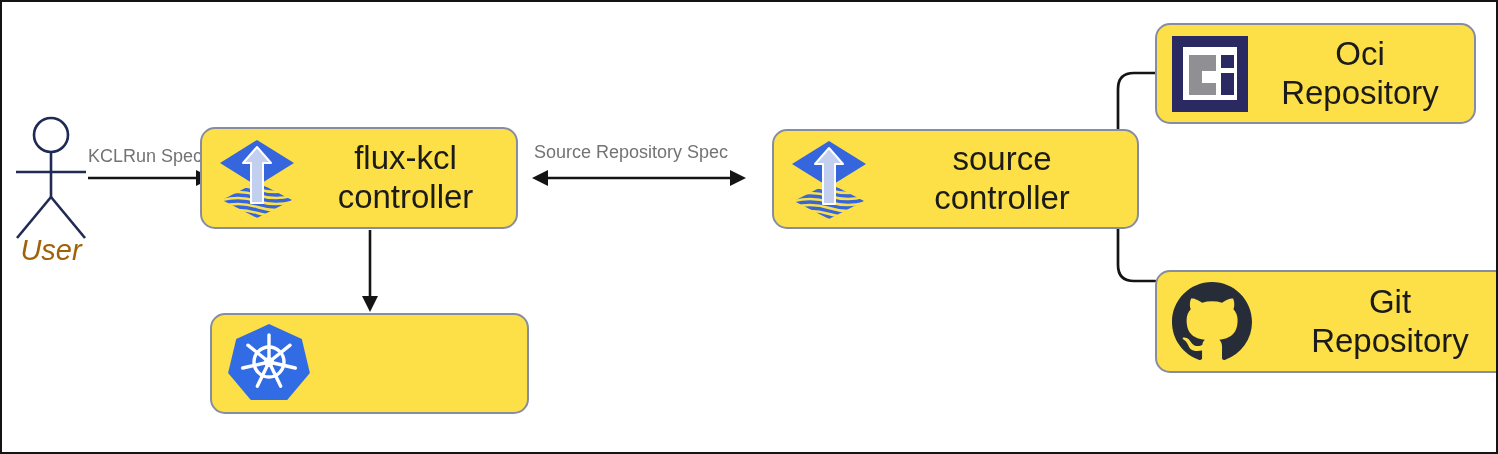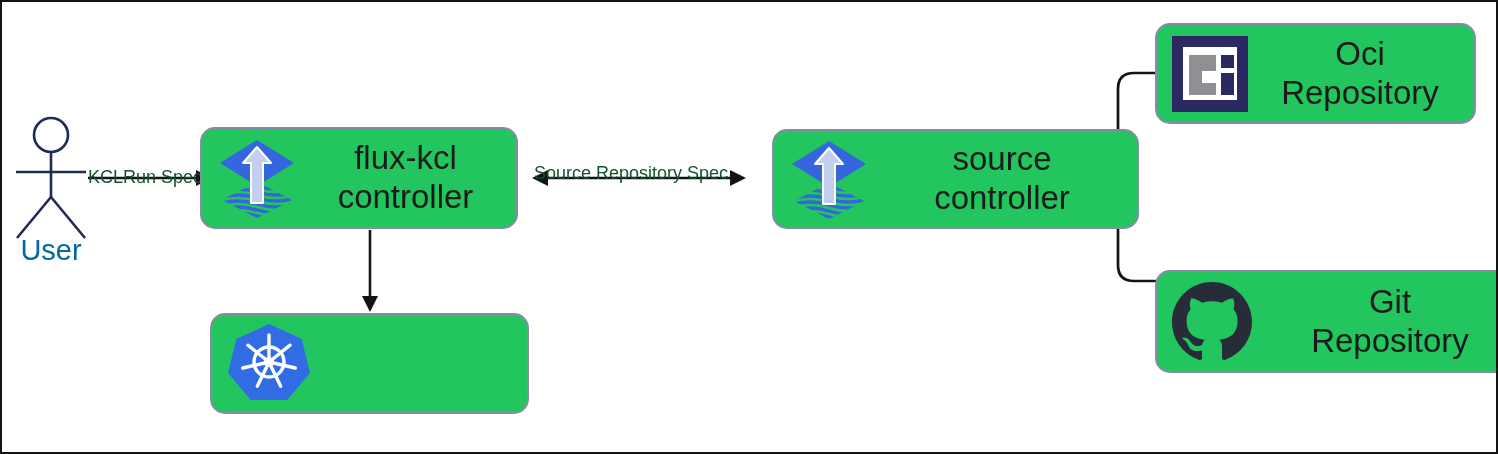--- a/index.html
+++ b/index.html
@@ -3,33 +3,33 @@
 <meta charset="utf-8">
 <style>
   html,body{margin:0;padding:0;background:#ffffff;font-family:"Liberation Sans",sans-serif;}
   .canvas{
     position:relative;width:1498px;height:454px;box-sizing:border-box;
     border:2px solid #141414;background:#ffffff;overflow:hidden;
   }
   .overlay{position:absolute;left:0;top:0;pointer-events:none;}
   .node{
     position:absolute;display:flex;align-items:center;box-sizing:border-box;
-    background:#22c55e;border:2px solid var(--box-border,#868da3);border-radius:15px;
+    background:#fde047;border:2px solid var(--box-border,#868da3);border-radius:15px;
     padding-left:15px;
   }
   .node .icon{flex:0 0 auto;display:block;}
   .node-label{
     flex:1 1 auto;text-align:center;white-space:pre-line;
     font-size:33px;line-height:1.18;color:#1b1b1b;padding:0 6px 0 4px;
   }
   .edge-label{
-    position:absolute;text-align:center;font-size:18px;color:#14532d;white-space:nowrap;margin-top:21px;
+    position:absolute;text-align:center;font-size:18px;color:#737373;white-space:nowrap;
   }
   .user-label{
-    position:absolute;text-align:center;font-size:29px;color:#0369a1;
+    position:absolute;text-align:center;font-size:29px;color:#a16207;font-style:italic;
   }
   #node-flux   {left:198px; top:125px; width:318px; height:102px;}
   #node-source {left:770px; top:127px; width:367px; height:100px;}
   #node-k8s    {left:208px; top:311px; width:319px; height:101px;}
   #node-oci    {left:1153px;top:21px;  width:321px; height:101px;}
   #node-git    {left:1153px;top:228px; width:377px; height:103px;margin-top:40px;}
   #label-kclrun {left:82px;  top:144px; width:122px;}
   #label-srcrepo{left:528px; top:140px; width:202px;}
   #label-user   {left:7px;   top:232px; width:84px;}
 </style>

